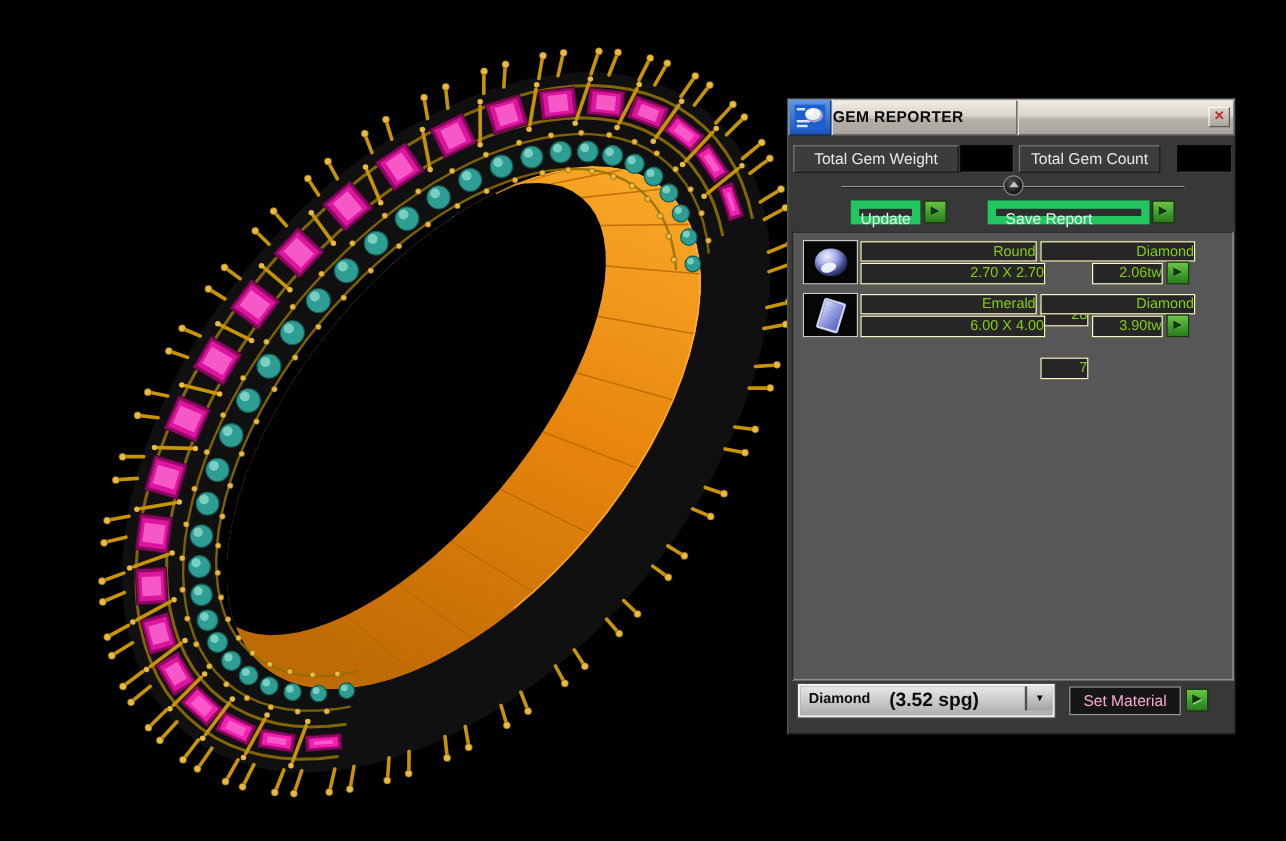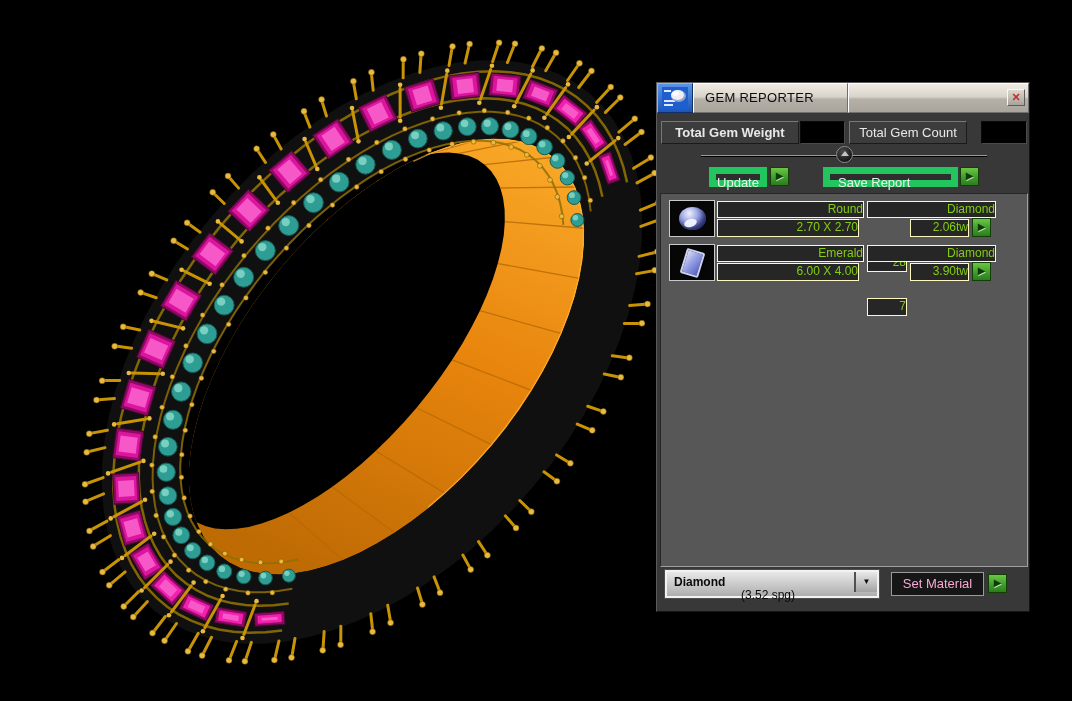--- a/index.html
+++ b/index.html
@@ -10,33 +10,33 @@
   
   #panel{position:absolute;left:656px;top:82px;width:374px;height:530px;background:#383838;
          border:1px solid;border-color:#5a5a5a #141414 #141414 #5a5a5a;box-sizing:border-box;}
 
   #titlebar{position:absolute;left:0;top:0;width:372px;height:30px;display:flex;}
   #title-icon-tile{width:36px;height:30px;background:linear-gradient(180deg,#5a95e8,#1c55b8);
       border:1px solid;border-color:#8cb6f2 #0f2f66 #0f2f66 #8cb6f2;box-sizing:border-box;
       display:flex;align-items:center;justify-content:center;}
   .tseg{background:linear-gradient(180deg,#f0ece4 0%,#d8d4cc 45%,#b4b0a8 55%,#a9a59d 100%);
       border:1px solid;border-color:#ffffff #6f6f6f #6f6f6f #ffffff;box-sizing:border-box;height:30px;}
-  #title-main{width:155px;font-size:13px;font-weight:normal;color:#0c0c0c;line-height:28px;
-      padding-left:11px;letter-spacing:.3px;}
+  #title-main{width:155px;font-size:13px;font-weight:bold;color:#0c0c0c;line-height:28px;
+      letter-spacing:.3px;}
   #title-rest{flex:1;position:relative;}
   #close-btn{position:absolute;right:3px;top:5px;width:18px;height:17px;
       background:linear-gradient(180deg,#dcd8d0,#a8a49c);border:1px solid;
       border-color:#f8f8f8 #5c5c5c #5c5c5c #f8f8f8;box-sizing:border-box;
       color:#c03030;font-size:11px;font-weight:bold;text-align:center;line-height:14px;cursor:default;}
 
   .lbl3d{position:absolute;background:#3c3c3c;border:1px solid;border-color:#787878 #1a1a1a #1a1a1a #787878;
       color:#e8e8e8;font-size:13px;text-align:center;line-height:21px;height:23px;box-sizing:border-box;}
   .val3d{position:absolute;background:#000;border:1px solid;border-color:#0a0a0a #4a4a4a #4a4a4a #0a0a0a;
       font-weight:bold;font-size:13px;text-align:center;line-height:21px;height:23px;box-sizing:border-box;}
-  #total-weight-label{left:4px;top:38px;width:138px;font-weight:bold;}
+  #total-weight-label{left:4px;top:38px;width:138px;}
   #total-weight-value{left:143px;top:38px;width:45px;}
   #total-count-label{left:192px;top:38px;width:118px;}
   #total-count-value{left:324px;top:38px;width:46px;}
 
   #slider-track{position:absolute;left:44px;top:72px;width:286px;height:1px;background:#9a9a9a;
       border-bottom:1px solid #000;}
   #slider-knob{position:absolute;left:179px;top:63px;width:17px;height:17px;border-radius:50%;
       background:radial-gradient(circle at 40% 32%,#4e4e4e,#141414 75%);
       border:1px solid #8a8a8a;box-sizing:border-box;}
   #slider-knob .tri{width:0;height:0;border-left:4px solid transparent;border-right:4px solid transparent;
@@ -63,30 +63,30 @@
       box-shadow:inset -3px -4px 5px rgba(0,0,25,.55);}
   .round-gem:after{content:'';position:absolute;left:5px;top:12px;width:13px;height:8px;border-radius:50%;
       background:#f2f5ff;transform:rotate(-18deg);opacity:.95;}
   .emerald-gem{width:19px;height:26px;margin:5px auto 0;transform:rotate(17deg);border-radius:2px;
       background:linear-gradient(115deg,#dadef8 0%,#96a0e4 45%,#5560c0 100%);
       border:2px solid #ccd2f4;box-sizing:border-box;box-shadow:2px 2px 3px rgba(0,0,0,.6);}
   .cell{position:absolute;background:#262626;border:1px solid #fef9c3;color:#84cc16;font-size:12px;
       text-align:right;box-sizing:border-box;}
   .c-shape{left:56px;top:2px;width:147px;height:17px;line-height:14px;}
   .c-material{left:206px;top:2px;width:129px;height:17px;line-height:14px;}
-  .c-size{left:56px;top:20px;width:142px;height:18px;line-height:15px;}
+  .c-size{left:56px;top:20px;width:154px;height:18px;line-height:15px;}
   .c-count{left:206px;top:20px;width:40px;height:18px;line-height:15px;margin-top:35px;}
   .c-weight{left:249px;top:20px;width:59px;height:18px;line-height:15px;}
   .row-go{left:311px;top:19px;}
 
   #material-dropdown{position:absolute;left:8px;top:487px;width:214px;height:28px;box-sizing:border-box;
       border:2px solid #f2f2f2;outline:1px solid #4e4e4e;
       background:linear-gradient(180deg,#e8e8e8 0%,#aeaeae 100%);cursor:default;}
   #material-dropdown .dd-value{position:absolute;left:7px;top:3px;font-size:12px;font-weight:bold;color:#0a0a0a;}
-  #material-dropdown .dd-detail{position:absolute;left:74px;top:16px;font-size:12px;font-weight:normal;color:#0a0a0a;}
+  #material-dropdown .dd-detail{position:absolute;left:74px;top:3px;font-size:16px;font-weight:bold;color:#0a0a0a;}
   #dd-arrow{position:absolute;right:0;top:0;width:23px;height:20px;box-sizing:border-box;
       background:linear-gradient(180deg,#e8e8e8,#a2a2a2);border-left:2px solid #505050;
       color:#0a0a0a;font-size:8px;text-align:center;line-height:19px;}
   #set-material-btn{position:absolute;left:234px;top:489px;width:93px;height:24px;box-sizing:border-box;
       background:#161616;border:1px solid #9a9a9a;color:#f9a8d4;font-size:13px;text-align:center;
       line-height:21px;cursor:default;}
   #set-material-go{left:331px;top:491px;}
 </style>
 </head>
 <body>

